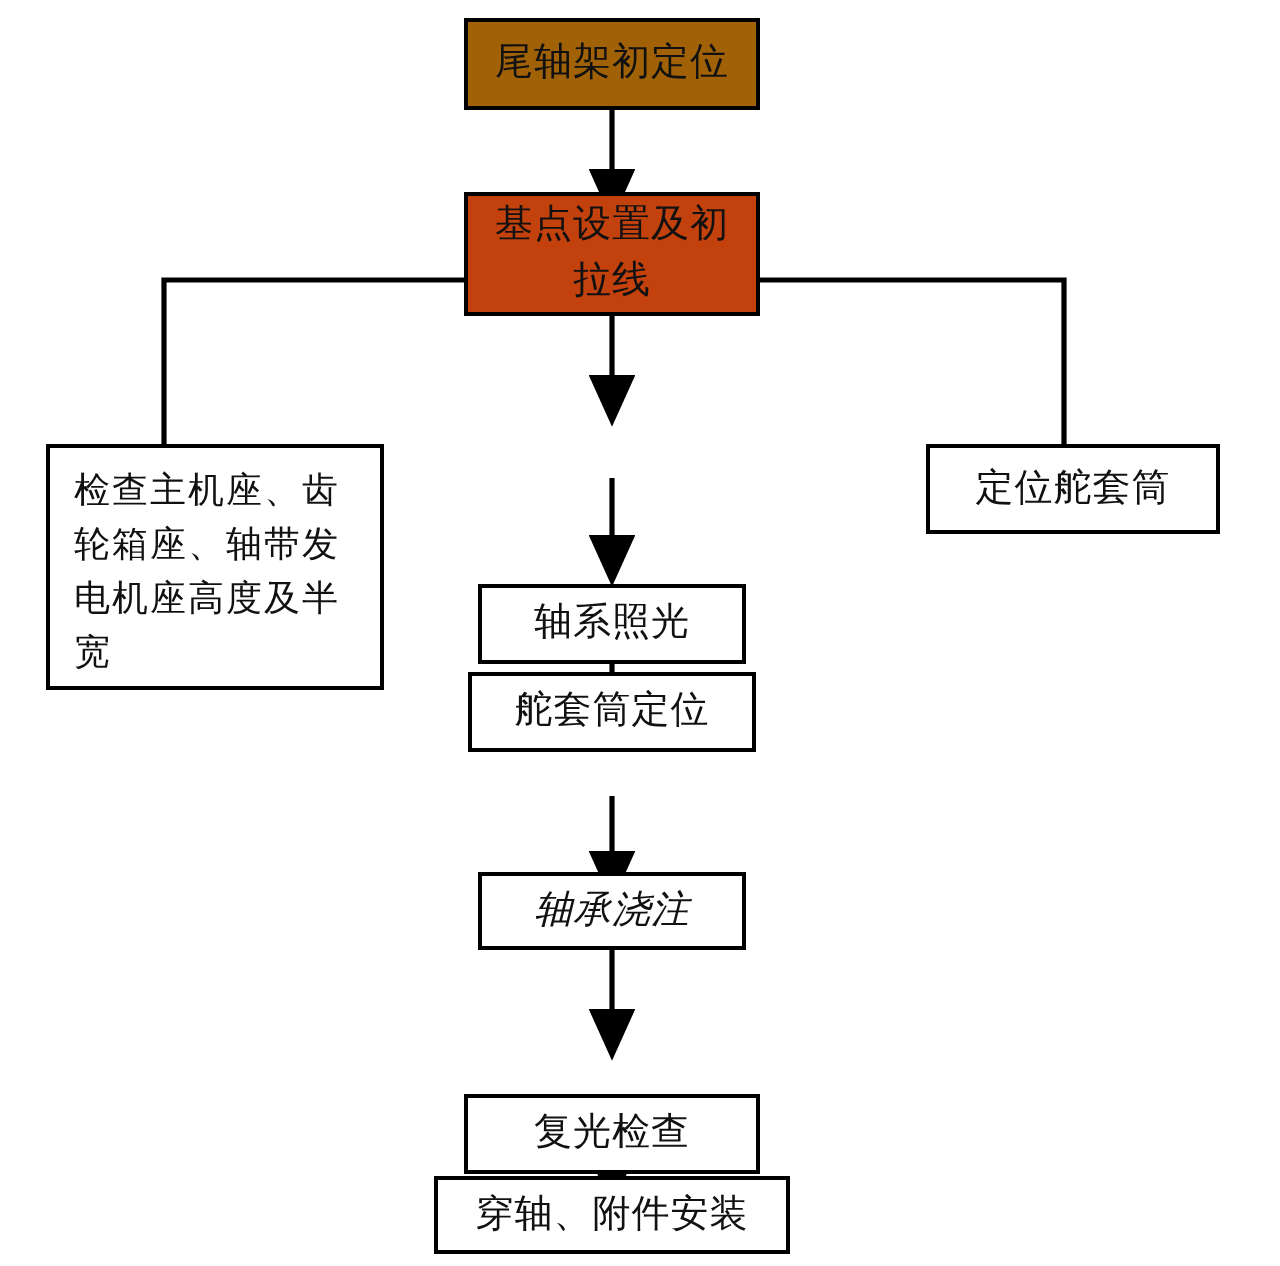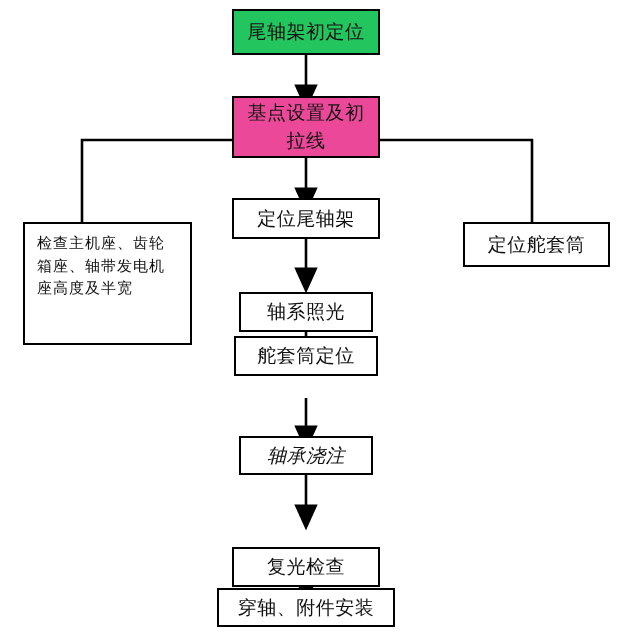--- a/index.html
+++ b/index.html
@@ -41,21 +41,21 @@
     display: block;
     color: #111111;
     font-family: "DejaVu Sans", "Liberation Sans", sans-serif;
     font-weight: 500;
     letter-spacing: 0.5px;
     line-height: 1.45;
     padding: 0 4px;
     white-space: pre-wrap;
   }
   .size-lg .node-label { font-size: 19px; }
-  .size-md .node-label { font-size: 15px; }
+  .size-md .node-label { font-size: 18px; }
   .node-multiline {
     align-items: flex-start;
     justify-content: flex-start;
   }
   .node-multiline .node-label {
     text-align: left;
     padding: 8px 10px 0 12px;
     line-height: 1.5;
     letter-spacing: 1px;
   }
@@ -86,40 +86,37 @@
       <line x1="306" y1="318" x2="306" y2="350" marker-end="url(#arrowhead)"></line>
 
       <line x1="306" y1="398" x2="306" y2="428" marker-end="url(#arrowhead)"></line>
 
       <line x1="306" y1="475" x2="306" y2="507" marker-end="url(#arrowhead)"></line>
 
       <line x1="306" y1="555" x2="306" y2="580" marker-end="url(#arrowhead)"></line>
     </g>
   </svg>
 
-  <div class="node-box size-lg" style="left: 232px; top: 9px; width: 148px; height: 46px; background: #22c55e; border-color: rgb(0, 0, 0);">
+  <div class="node-box size-lg" style="left: 232px; top: 9px; width: 148px; height: 46px; background: #a16207; border-color: rgb(0, 0, 0);">
     <span class="node-label" style="color: rgb(17, 17, 17);">尾轴架初定位</span>
   </div>
 
-  <div class="node-box size-lg" style="left: 232px; top: 96px; width: 148px; height: 62px; background: #ec4899; border-color: rgb(0, 0, 0);">
+  <div class="node-box size-lg" style="left: 232px; top: 96px; width: 148px; height: 62px; background: #c2410c; border-color: rgb(0, 0, 0);">
     <span class="node-label" style="color: rgb(17, 17, 17);">基点设置及初
 拉线</span>
   </div>
 
   <div class="node-box size-md node-multiline" style="left: 23px; top: 222px; width: 169px; height: 123px; background: rgb(255, 255, 255); border-color: rgb(0, 0, 0);">
     <span class="node-label" style="color: rgb(17, 17, 17);">检查主机座、齿轮箱座、轴带发电机座高度及半宽</span>
   </div>
 
   <div class="node-box size-lg" style="left: 463px; top: 222px; width: 147px; height: 45px; background: rgb(255, 255, 255); border-color: rgb(0, 0, 0);">
     <span class="node-label" style="color: rgb(17, 17, 17);">定位舵套筒</span>
   </div>
 
-  <div class="node-box size-lg" style="left: 232px; top: 198px; width: 148px; height: 41px; background: rgb(255, 255, 255); border-color: rgb(0, 0, 0);">
-    <span class="node-label" style="color: rgb(17, 17, 17);">定位尾轴架</span>
-  </div>
 
   <div class="node-box size-lg" style="left: 239px; top: 292px; width: 134px; height: 40px; background: rgb(255, 255, 255); border-color: rgb(0, 0, 0);">
     <span class="node-label" style="color: rgb(17, 17, 17);">轴系照光</span>
   </div>
 
   <div class="node-box size-lg" style="left: 234px; top: 336px; width: 144px; height: 40px; background: rgb(255, 255, 255); border-color: rgb(0, 0, 0);">
     <span class="node-label" style="color: rgb(17, 17, 17);">舵套筒定位</span>
   </div>
 
   <div class="node-box size-lg" style="left: 239px; top: 436px; width: 134px; height: 39px; background: rgb(255, 255, 255); border-color: rgb(0, 0, 0);">

